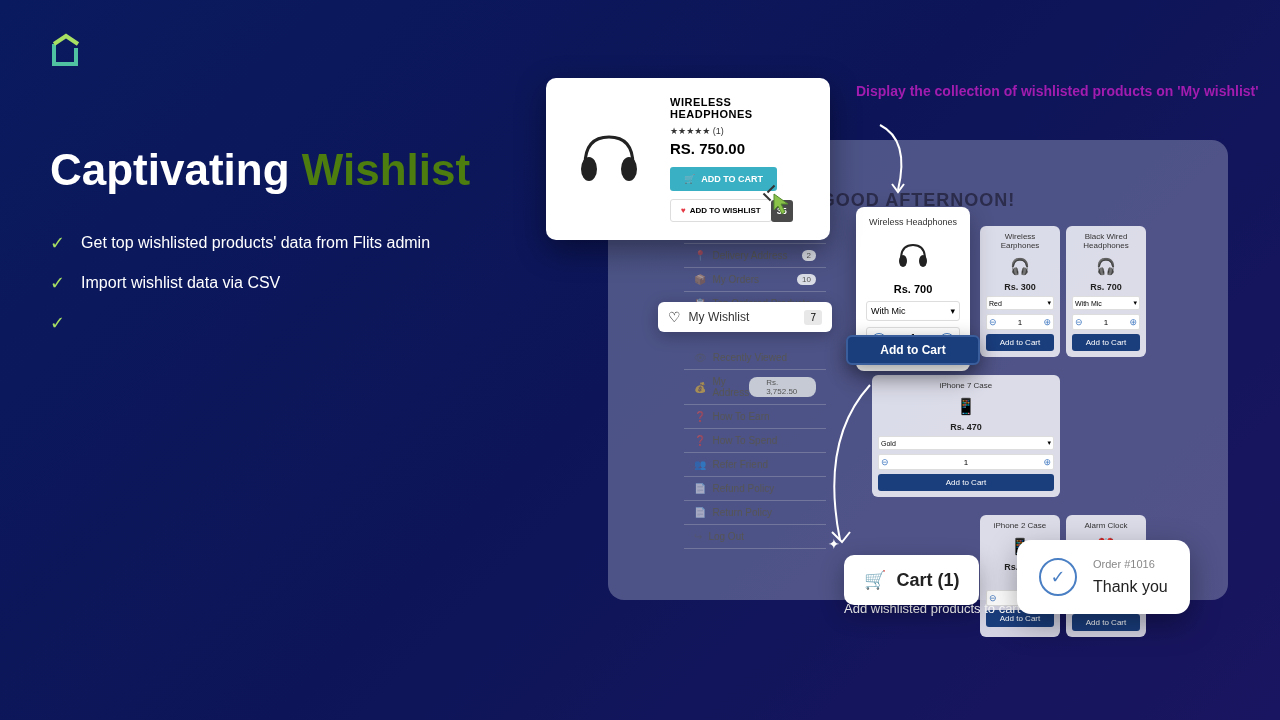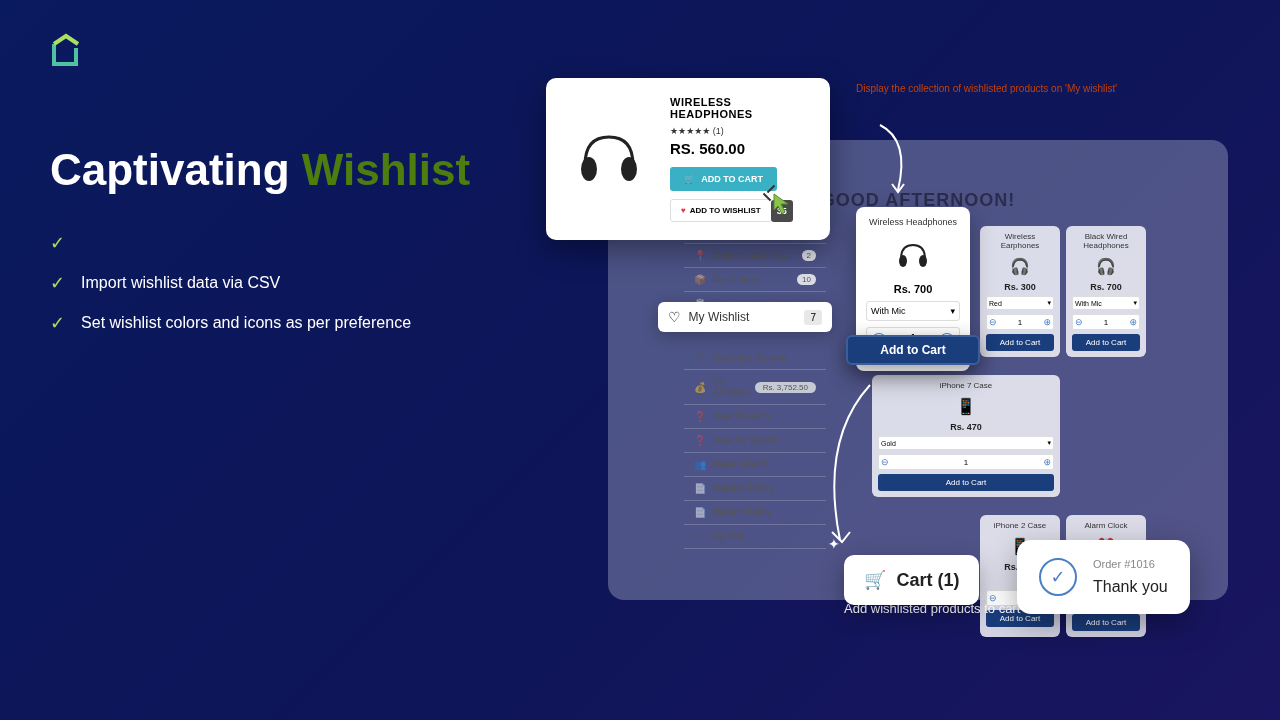--- a/index.html
+++ b/index.html
@@ -11,21 +11,21 @@
 .features{position:absolute;top:232px;left:50px}
 .feature{display:flex;align-items:center;margin-bottom:18px;color:#fff;font-size:16px}
 .feature .chk{margin-right:16px;color:#a8e063;font-size:18px}
 .panel{position:absolute;top:140px;left:608px;width:620px;height:460px;background:rgba(140,145,180,0.5);border-radius:16px}
 .greeting{position:absolute;top:50px;left:50%;transform:translateX(-50%);font-size:18px;font-weight:600;color:#2c2c4d;letter-spacing:1px}
 .sidebar{position:absolute;top:220px;left:684px;width:142px;font-size:10px;color:#555}
 .srow{display:flex;align-items:center;justify-content:space-between;padding:6px 10px;border-bottom:1px solid rgba(200,200,210,0.3)}
 .srow .ico{margin-right:6px;font-size:10px;opacity:0.5}
 .srow .lbl{flex:1}
 .srow .badge{background:#dadde5;padding:1px 5px;border-radius:8px;font-size:8px}
-.srow .credits{background:#c5cad5;padding:1px 8px;border-radius:8px;font-size:8px}
+.srow .credits{background:#c5cad5;padding:1px 17px;border-radius:8px;font-size:8px}
 .wishlist-pill{position:absolute;top:302px;left:658px;width:174px;height:30px;background:#fff;border-radius:6px;display:flex;align-items:center;padding:0 10px;box-shadow:0 4px 16px rgba(0,0,0,0.25)}
 .wishlist-pill .ico{margin-right:8px;font-size:14px}
 .wishlist-pill .txt{flex:1;font-size:12px;font-weight:500;color:#333}
 .wishlist-pill .cnt{background:#e8e8e8;padding:2px 6px;border-radius:3px;font-size:10px}
 .grid{position:absolute;top:226px;left:980px;display:grid;grid-template-columns:80px 80px;gap:6px}
 .gcard{background:rgba(245,245,250,0.85);border-radius:6px;padding:6px;text-align:center;font-size:8px}
 .gcard .name{font-size:8px;color:#333;margin-bottom:4px}
 .gcard .img{height:24px;display:flex;align-items:center;justify-content:center;font-size:16px;margin-bottom:4px}
 .gcard .price{font-size:9px;font-weight:700;color:#222;margin-bottom:4px}
 .gcard .sel{background:#fff;border:1px solid #ddd;padding:2px;font-size:7px;border-radius:2px;margin-bottom:4px;display:flex;justify-content:space-between;align-items:center}
@@ -55,21 +55,21 @@
 .cursor{position:absolute;top:192px;left:770px;font-size:24px;color:#7cb342}
 .cursor::before{content:"";position:absolute;top:-4px;left:-4px;width:10px;height:2px;background:#333;transform:rotate(-45deg)}
 .cursor::after{content:"";position:absolute;top:4px;left:-8px;width:10px;height:2px;background:#333;transform:rotate(45deg)}
 .cart-pill{position:absolute;top:555px;left:844px;background:#fff;border-radius:10px;padding:14px 20px;box-shadow:0 8px 24px rgba(0,0,0,0.3);display:flex;align-items:center;gap:10px}
 .cart-pill .ico{color:#1a3d7c;font-size:18px}
 .cart-pill .txt{font-size:18px;font-weight:700;color:#222}
 .order-card{position:absolute;top:540px;left:1017px;background:#fff;border-radius:14px;padding:18px 22px;box-shadow:0 10px 30px rgba(0,0,0,0.35);display:flex;align-items:center;gap:16px}
 .order-card .circ{width:38px;height:38px;border:2px solid #4a7fc4;border-radius:50%;display:flex;align-items:center;justify-content:center;color:#4a7fc4;font-size:18px}
 .order-card .info .oid{font-size:11px;color:#888;margin-bottom:8px}
 .order-card .info .ty{font-size:16px;font-weight:500;color:#222}
-.caption1{position:absolute;top:82px;left:856px;color:#c2410c;font-size:10px;font-weight:400;line-height:1.4}
+.caption1{position:absolute;top:82px;left:856px;color:#a21caf;font-size:14px;font-weight:700;line-height:1.4}
 .caption2{position:absolute;top:600px;left:844px;color:#fff;font-size:13px;font-weight:400;line-height:1.4}
 .arrow1{position:absolute;top:120px;left:870px;width:50px;height:80px}
 .arrow2{position:absolute;top:380px;left:810px;width:80px;height:170px}
 .arrow3{position:absolute;top:558px;left:955px;color:#fff;font-size:20px;letter-spacing:-3px}
 .spark{position:absolute;top:536px;left:828px;color:#fff;font-size:14px}
 </style>
 </head>
 <body>
 
 <div class="logo">
@@ -79,28 +79,28 @@
     </svg>
 </div>
 
 <h1 class="heading">
 <span>Captivating </span><span class="accent">Wishlist</span>
 </h1>
 
 <div class="features">
     <div class="feature">
       <span class="chk">✓</span>
+      <span>Get top wishlisted products' data from Flits admin</span>
     </div>
     <div class="feature">
       <span class="chk">✓</span>
       <span>Import wishlist data via CSV</span>
     </div>
     <div class="feature">
       <span class="chk">✓</span>
-      <span>Set wishlist colors and icons as per preference</span>
     </div>
   </div>
 
 <div class="panel">
 <div class="greeting">GOOD AFTERNOON!</div>
 </div>
 
 <div class="sidebar">
     <div class="srow">
       <span class="ico">👤</span>
@@ -228,21 +228,21 @@
 <div class="pimg">
 <svg viewBox="0 0 76 76">
         <path d="M14 44 Q14 16 38 16 Q62 16 62 44" stroke="#222" stroke-width="3" fill="none"></path>
         <ellipse cx="18" cy="48" rx="8" ry="12" fill="#222"></ellipse>
         <ellipse cx="58" cy="48" rx="8" ry="12" fill="#222"></ellipse>
       </svg>
 </div>
 <div class="pinfo">
 <div class="ptitle">WIRELESS HEADPHONES</div>
 <div class="stars">★★★★★ (1)</div>
-<div class="pprice">RS. 560.00</div>
+<div class="pprice">RS. 750.00</div>
 <button class="addcart">
         <span>🛒</span>
         <span>ADD TO CART</span>
       </button>
 <button class="wishbtn">
         <span class="heart">♥</span>
         <span>ADD TO WISHLIST</span>
         <span class="wishcount">35</span>
       </button>
 </div>

